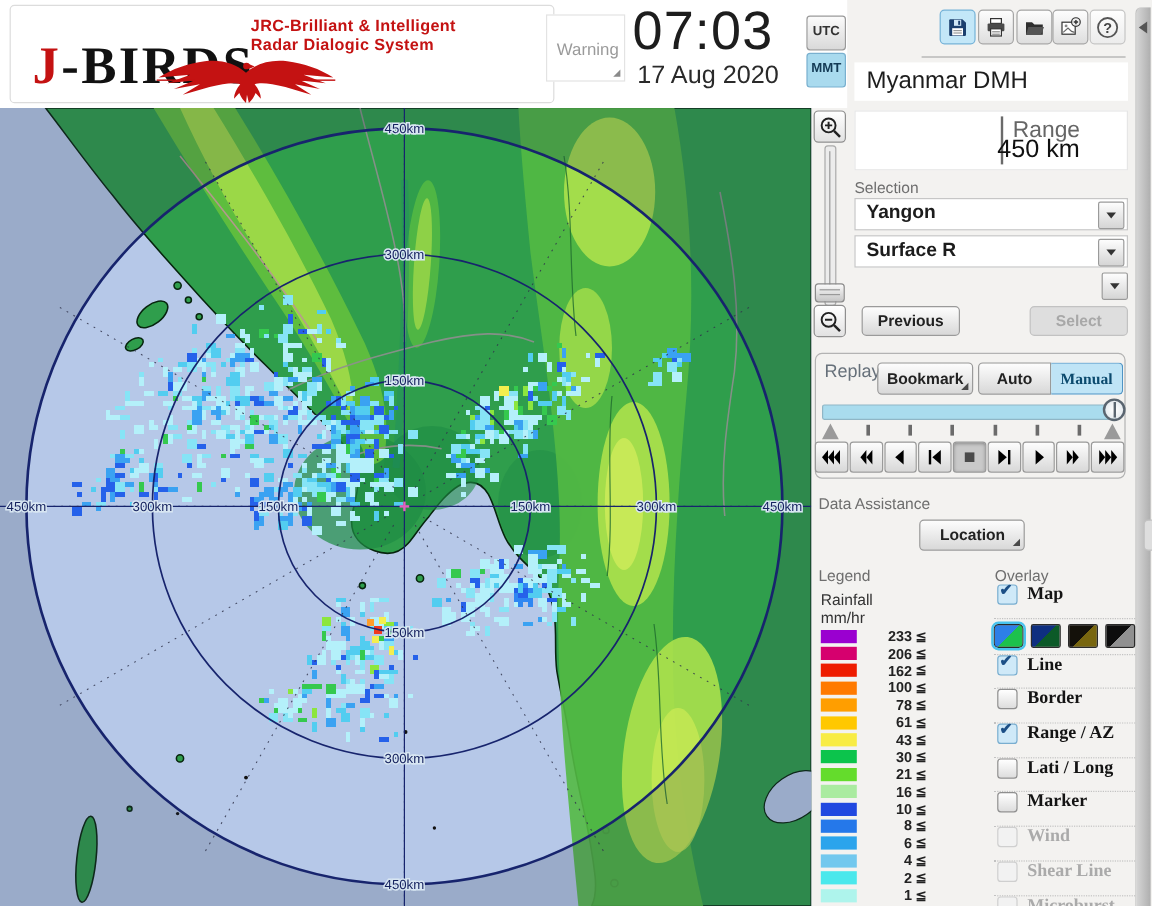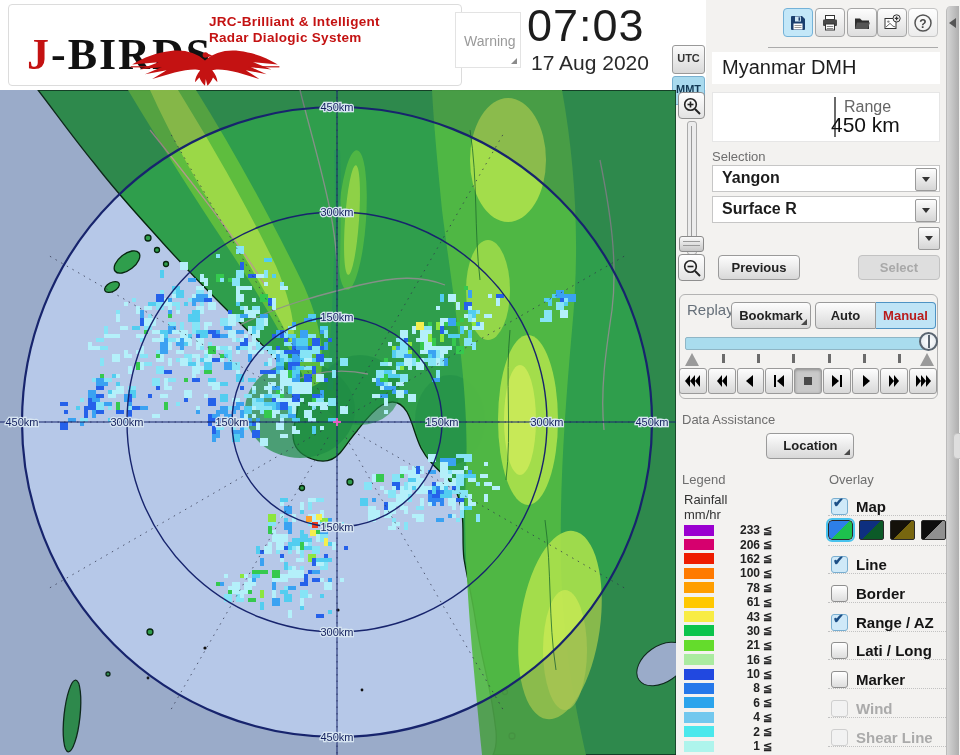--- a/index.html
+++ b/index.html
@@ -16,21 +16,21 @@
                 font-size:13.5px;line-height:16px;letter-spacing:.3px;}
   #warning-btn{position:absolute;left:455px;top:12px;width:66px;height:56px;background:#fff;
                border:1px solid #e3e3e3;color:#9a9a9a;font-size:14px;text-align:left;
                padding:20px 0 0 8px;box-sizing:border-box;}
   #warning-btn::after{content:"";position:absolute;right:3px;bottom:3px;width:0;height:0;
                border-left:6px solid transparent;border-bottom:6px solid #8a8a8a;}
   #clock-time{position:absolute;left:527px;top:0px;font-size:45px;color:#1d1d1d;letter-spacing:1px;}
   #clock-date{position:absolute;left:531px;top:51px;font-size:21px;color:#2a2a2a;}
   .tzbtn{position:absolute;left:672px;width:31px;height:27px;font-size:11px;font-weight:bold;
          border:1px solid #999;border-radius:3px;background:linear-gradient(#fbfbfb,#d9d9d9);
-         text-align:center;line-height:25px;color:#333;margin-top:32px;}
+         text-align:center;line-height:25px;color:#333;}
   #tz-utc{top:13px;}
   #tz-mmt{top:44px;background:#a9daee;border-color:#79b0cf;color:#143a55;}
   
   .tool{position:absolute;top:8px;width:28px;height:27px;border:1px solid #a5a5a5;border-radius:4px;
         background:linear-gradient(#fdfdfd,#dedede);display:flex;align-items:center;justify-content:center;}
   .tool.sel{background:#c3e7f8;border-color:#74b2d8;}
   #divider-line{position:absolute;left:768px;top:47px;width:170px;height:1px;background:#ababab;}
   #station-box{position:absolute;left:712px;top:52px;width:228px;height:32px;background:#fff;}
   #station-box span{display:block;padding:4px 0 0 10px;font-size:20px;color:#1d1d1d;}
   #collapse-strip{position:absolute;left:946px;top:6px;width:12px;height:749px;border-radius:5px 0 0 0;
@@ -46,21 +46,21 @@
   #zoom-track{position:absolute;left:687px;top:121px;width:8px;height:132px;background:#ececec;
         border:1px solid #aaa;border-radius:3px;}
   #zoom-track::after{content:"";position:absolute;left:3px;top:4px;bottom:4px;width:1px;background:#9a9a9a;}
   #zoom-thumb{position:absolute;left:679px;top:236px;width:23px;height:14px;border:1px solid #8a8a8a;
         border-radius:3px;background:linear-gradient(#fafafa,#c6c6c6);}
   #zoom-thumb::after{content:"";position:absolute;left:3px;right:3px;top:4px;height:1px;background:#999;box-shadow:0 4px 0 #999;}
   
   .plabel{position:absolute;font-size:13px;color:#6e6e6e;}
   #range-box{position:absolute;left:712px;top:92px;width:228px;height:50px;background:#fff;border:1px solid #e6e6e6;box-sizing:border-box;}
   #range-div{position:absolute;left:121px;top:4px;width:2px;height:40px;background:#6a6a6a;}
-  #range-label{position:absolute;left:131px;top:5px;font-size:16px;color:#666;}
+  #range-label{position:absolute;left:131px;top:5px;font-size:19px;color:#666;}
   #range-value{position:absolute;left:118px;top:20px;width:100px;text-align:left;font-size:21px;color:#111;}
   .dd{position:absolute;left:712px;width:228px;height:27px;background:#fff;border:1px solid #c6c6c6;box-sizing:border-box;}
   .dd .val{position:absolute;left:9px;top:3px;font-size:16px;font-weight:bold;color:#1c1c1c;}
   .dd-btn{position:absolute;right:2px;top:2px;width:20px;height:21px;border:1px solid #9a9a9a;border-radius:2px;
           background:linear-gradient(#fdfdfd,#d5d5d5);display:flex;align-items:center;justify-content:center;}
   .dd-btn i{width:0;height:0;border-left:4px solid transparent;border-right:4px solid transparent;border-top:5px solid #333;}
   .btn{position:absolute;border:1px solid #9a9a9a;border-radius:4px;background:linear-gradient(#fdfdfd,#d8d8d8);
        font-size:13px;font-weight:bold;color:#222;text-align:center;box-sizing:border-box;
        font-family:"Liberation Sans",sans-serif;}
   .btn.disabled{background:#dedede;color:#a8a8a8;border-color:#c2c2c2;}
@@ -69,21 +69,21 @@
        border-left:6px solid transparent;border-bottom:6px solid #4a4a4a;}
   .grip.disabled::after{border-bottom-color:#999;}
   
   #replay-box{position:absolute;left:679px;top:294px;width:259px;height:105px;border:1px solid #b3b3b3;border-radius:6px;box-sizing:border-box;}
   #replay-label{position:absolute;left:687px;top:301px;font-size:15px;color:#66707a;}
   .seg{position:absolute;left:815px;top:302px;width:121px;height:27px;display:flex;}
   .seg .sbtn{flex:1;border:1px solid #9a9a9a;background:linear-gradient(#fdfdfd,#d8d8d8);
        font-size:13px;font-weight:bold;color:#222;text-align:center;line-height:25px;}
   .seg .sbtn:first-child{border-radius:4px 0 0 4px;}
   .seg .sbtn:last-child{border-radius:0 4px 4px 0;border-left:none;}
-  .seg .sbtn.sel{background:#bfe4f6;border-color:#4e93c4;color:#b91c1c;}
+  .seg .sbtn.sel{background:#bfe4f6;border-color:#4e93c4;color:#0c4a6e;font-family:Liberation Serif, serif;}
   #rslider{position:absolute;left:685px;top:337px;width:247px;height:11px;background:#a9dcee;
        border:1px solid #8fb6c6;border-radius:2px;}
   #rthumb{position:absolute;left:919px;top:332px;width:19px;height:19px;border-radius:50%;
        border:2px solid #5a6570;background:radial-gradient(#ffffff,#dde4ea);box-sizing:border-box;}
   #rthumb::after{content:"";position:absolute;left:7px;top:1px;bottom:1px;width:1.5px;background:#5a6570;}
   #tickrow{position:absolute;left:685px;top:351px;width:249px;height:16px;}
   .endtri{position:absolute;width:0;height:0;border-left:7px solid transparent;border-right:7px solid transparent;
        border-bottom:13px solid #9a9a9a;top:2px;}
   .tick{position:absolute;top:3px;width:3px;height:9px;background:#6b6b6b;}
   #pbrow{position:absolute;left:679px;top:368px;width:258px;height:26px;display:flex;gap:1px;}
@@ -92,21 +92,21 @@
   #pbrow button.pressed{background:#c9c9c9;box-shadow:inset 0 1px 3px rgba(0,0,0,.3);}
   
   #legend-rows{position:absolute;left:684px;top:523px;width:100px;font-weight:bold;}
   .lrow{display:flex;align-items:center;height:14.4px;}
   .lrow .sw{width:30px;height:11px;margin-right:4px;}
   .lrow .lv{width:42px;text-align:right;font-size:12px;color:#222;}
   .lrow .sym{margin-left:3px;font-size:11px;color:#222;}
   #rainfall-title{position:absolute;left:684px;top:492px;font-size:13px;color:#333;line-height:15px;}
   
   #overlay-list{position:absolute;left:828px;top:487px;width:118px;}
-  .ov-row{display:flex;align-items:flex-end;height:27.7px;border-top:1px dotted #c2c2c2;}
+  .ov-row{display:flex;align-items:flex-start;height:27.7px;border-top:1px dotted #c2c2c2;font-family:Liberation Serif, serif;}
   .ov-row:first-child{border-top:none;}
   .chk{width:15px;height:15px;border:1px solid #8f8f8f;border-radius:3px;
        background:linear-gradient(#fff,#ddd);position:relative;flex:none;margin-left:3px;}
   .chk.on{background:#cfe9f8;border-color:#79aed0;}
   .chk.on::after{content:"✔";position:absolute;left:1px;top:-4px;font-size:13px;font-weight:bold;color:#1c4f86;}
   .chk.dis{border-color:#cfcfcf;background:#f2f2f2;}
   .ov-lab{margin-left:8px;font-size:15px;font-weight:bold;color:#141414;white-space:nowrap;}
   .ov-lab.dis{color:#aaa;}
   .pal-row{display:flex;align-items:center;gap:6px;height:29px;border-top:1px dotted #c2c2c2;}
   .pal{width:25px;height:20px;border:1px solid #2a2a2a;border-radius:2px;box-sizing:border-box;}

